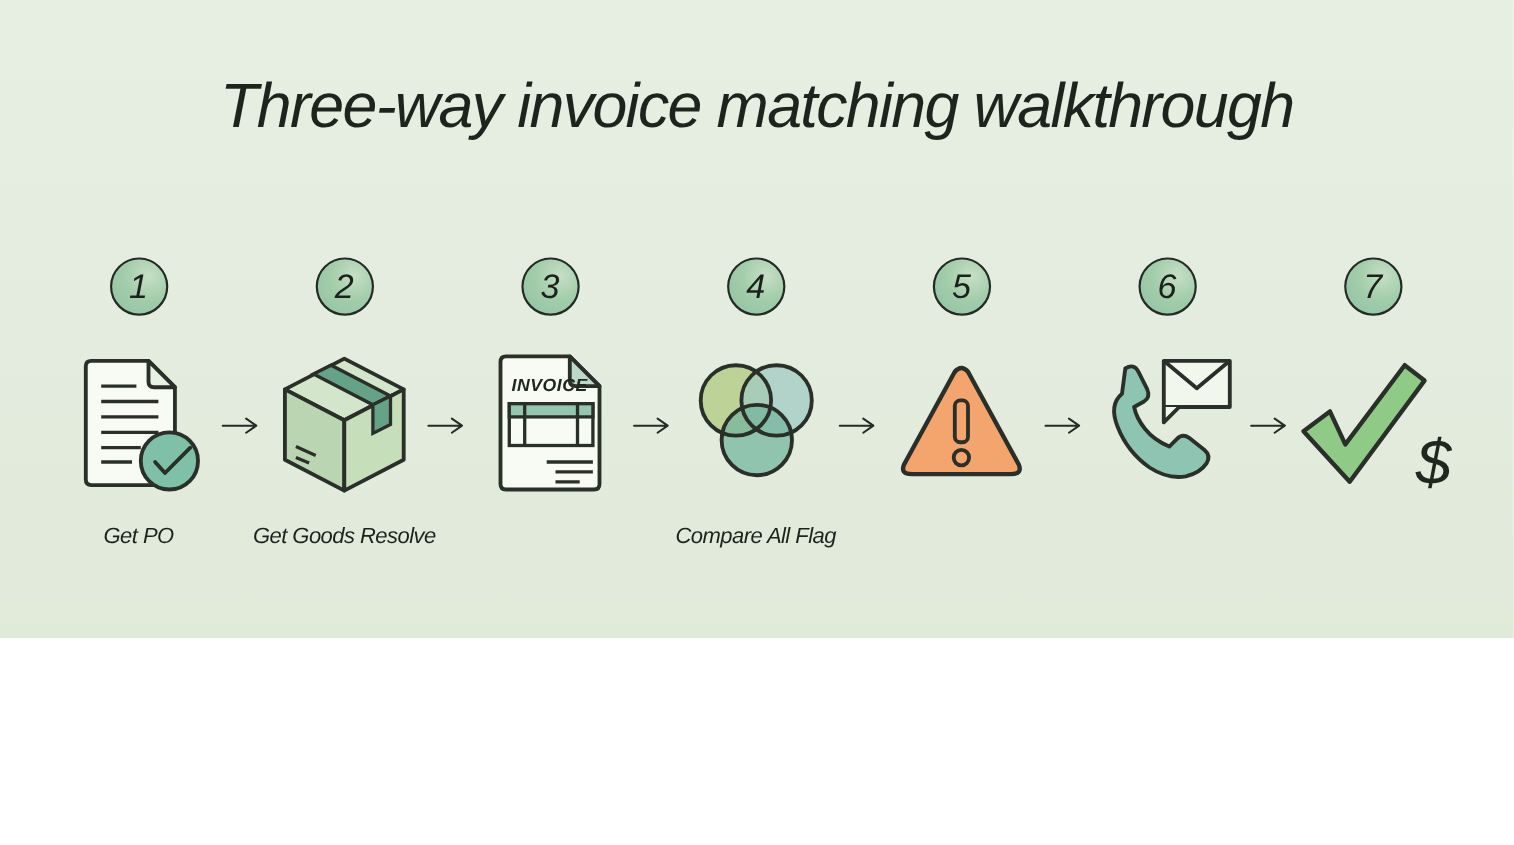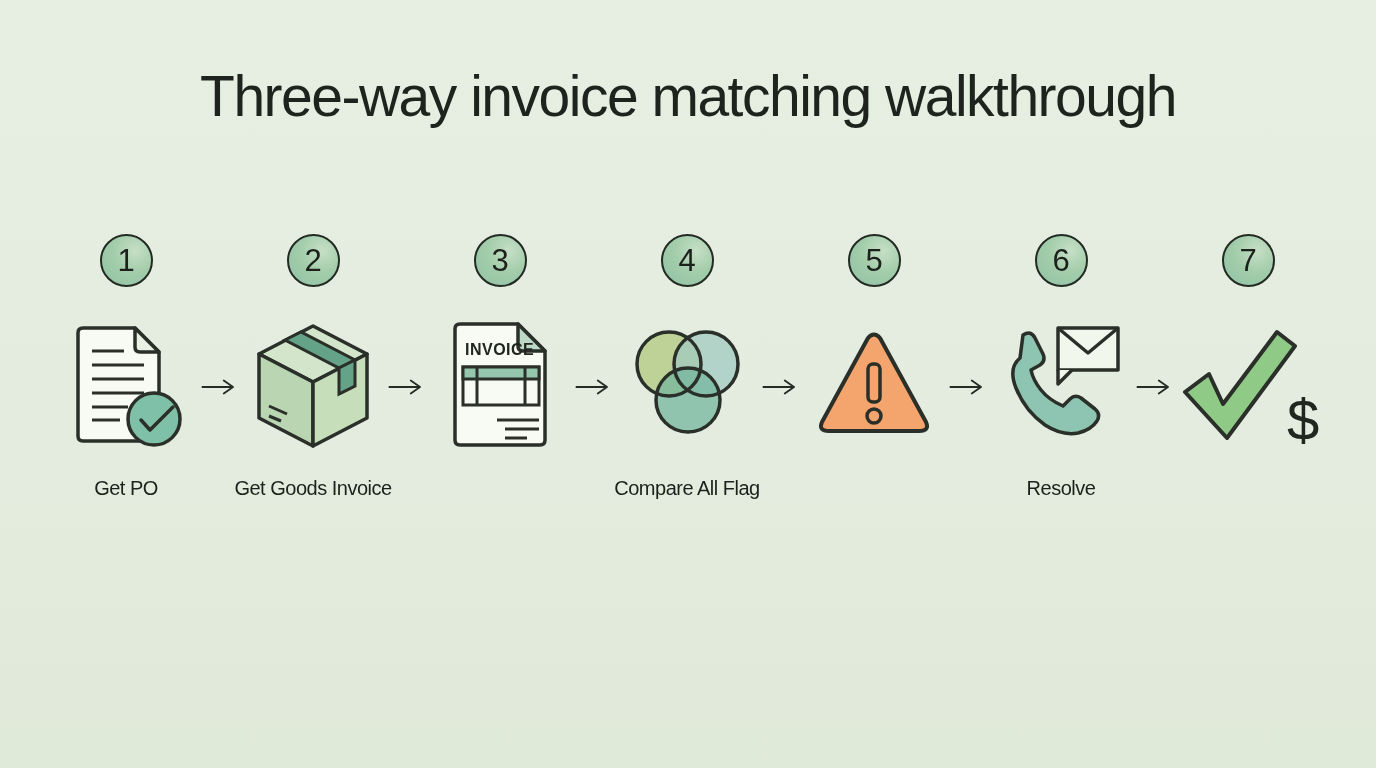--- a/index.html
+++ b/index.html
@@ -3,23 +3,24 @@
 <meta charset="utf-8">
 <style>
   * { box-sizing: border-box; margin: 0; padding: 0; }
   html, body { width: 1376px; height: 768px; }
   body {
     font-family: "Liberation Sans", sans-serif;
     overflow: hidden;
   }
   .canvas {
     width: 1376px;
-    height: 768px;
+    height: 580px;
     background: linear-gradient(180deg, #e7efe3 0%, #e3ecde 55%, #e0ead9 100%);
     position: relative;
+    font-style: italic;
   }
   .title {
     padding-top: 62px;
     text-align: center;
     font-size: 57px;
     font-weight: 400;
     letter-spacing: -1.5px;
     color: #1e231d;
     line-height: 1.2;
   }
@@ -113,21 +114,21 @@
         <svg width="128" height="134" viewBox="0 0 128 134" fill="none">
           <polygon points="64,8 118,36 64,64 10,36" fill="#d3e5ca" stroke="#2a2f29" stroke-width="3.5" stroke-linejoin="round"></polygon>
           <polygon points="10,36 64,64 64,128 10,100" fill="#b9d5b1" stroke="#2a2f29" stroke-width="3.5" stroke-linejoin="round"></polygon>
           <polygon points="118,36 64,64 64,128 118,100" fill="#c7deba" stroke="#2a2f29" stroke-width="3.5" stroke-linejoin="round"></polygon>
           <polygon points="36,22 52,14 106,42 90,50" fill="#64a387" stroke="#2a2f29" stroke-width="3"></polygon>
           <polygon points="90,50 106,42 106,68 90,76" fill="#64a387" stroke="#2a2f29" stroke-width="3"></polygon>
           <line x1="20" y1="88" x2="38" y2="96" stroke="#2a2f29" stroke-width="3"></line>
           <line x1="20" y1="98" x2="32" y2="103" stroke="#2a2f29" stroke-width="3"></line>
         </svg>
       </div>
-      <div class="label">Get Goods Invoice</div>
+      <div class="label">Get Goods Resolve</div>
     </div>
 
     <div class="arrow-cell">
       <svg width="52" height="24" viewBox="0 0 52 24" fill="none">
         <path d="M2 12 H42 M32 3 L45 12 L32 21" stroke="#262b25" stroke-width="2.6" fill="none" stroke-linecap="round" stroke-linejoin="round"></path>
       </svg>
     </div>
 
     <div class="step">
       <div class="badge">3</div>
@@ -194,21 +195,20 @@
     <div class="step">
       <div class="badge">6</div>
       <div class="icon-box">
         <svg width="130" height="130" viewBox="0 0 130 130" fill="none">
           <rect x="62" y="8" width="60" height="42" fill="#f2f7ee" stroke="#2a2f29" stroke-width="3.5" stroke-linejoin="round"></rect>
           <path d="M62 8 L92 33 L122 8" stroke="#2a2f29" stroke-width="3.5" fill="none" stroke-linejoin="round"></path>
           <path d="M62 50 l0 14 l14 -14" fill="#f2f7ee" stroke="#2a2f29" stroke-width="3.5" stroke-linejoin="round"></path>
           <path d="M24 38 q-12 10 -4 30 q9 23 29 37 q17 11 33 8 q13 -3 19 -12 q4 -7 -2 -12 l-14 -11 q-6 -4 -11 1 l-7 7 q-14 -6 -22 -16 q-8 -10 -10 -20 l9 -5 q6 -4 3 -11 l-8 -16 q-4 -8 -12 -3 z" fill="#8dc5b2" stroke="#2a2f29" stroke-width="3.5" stroke-linejoin="round"></path>
         </svg>
       </div>
-      <div class="label">Resolve</div>
     </div>
 
     <div class="arrow-cell">
       <svg width="52" height="24" viewBox="0 0 52 24" fill="none">
         <path d="M2 12 H42 M32 3 L45 12 L32 21" stroke="#262b25" stroke-width="2.6" fill="none" stroke-linecap="round" stroke-linejoin="round"></path>
       </svg>
     </div>
 
     <div class="step">
       <div class="badge">7</div>

